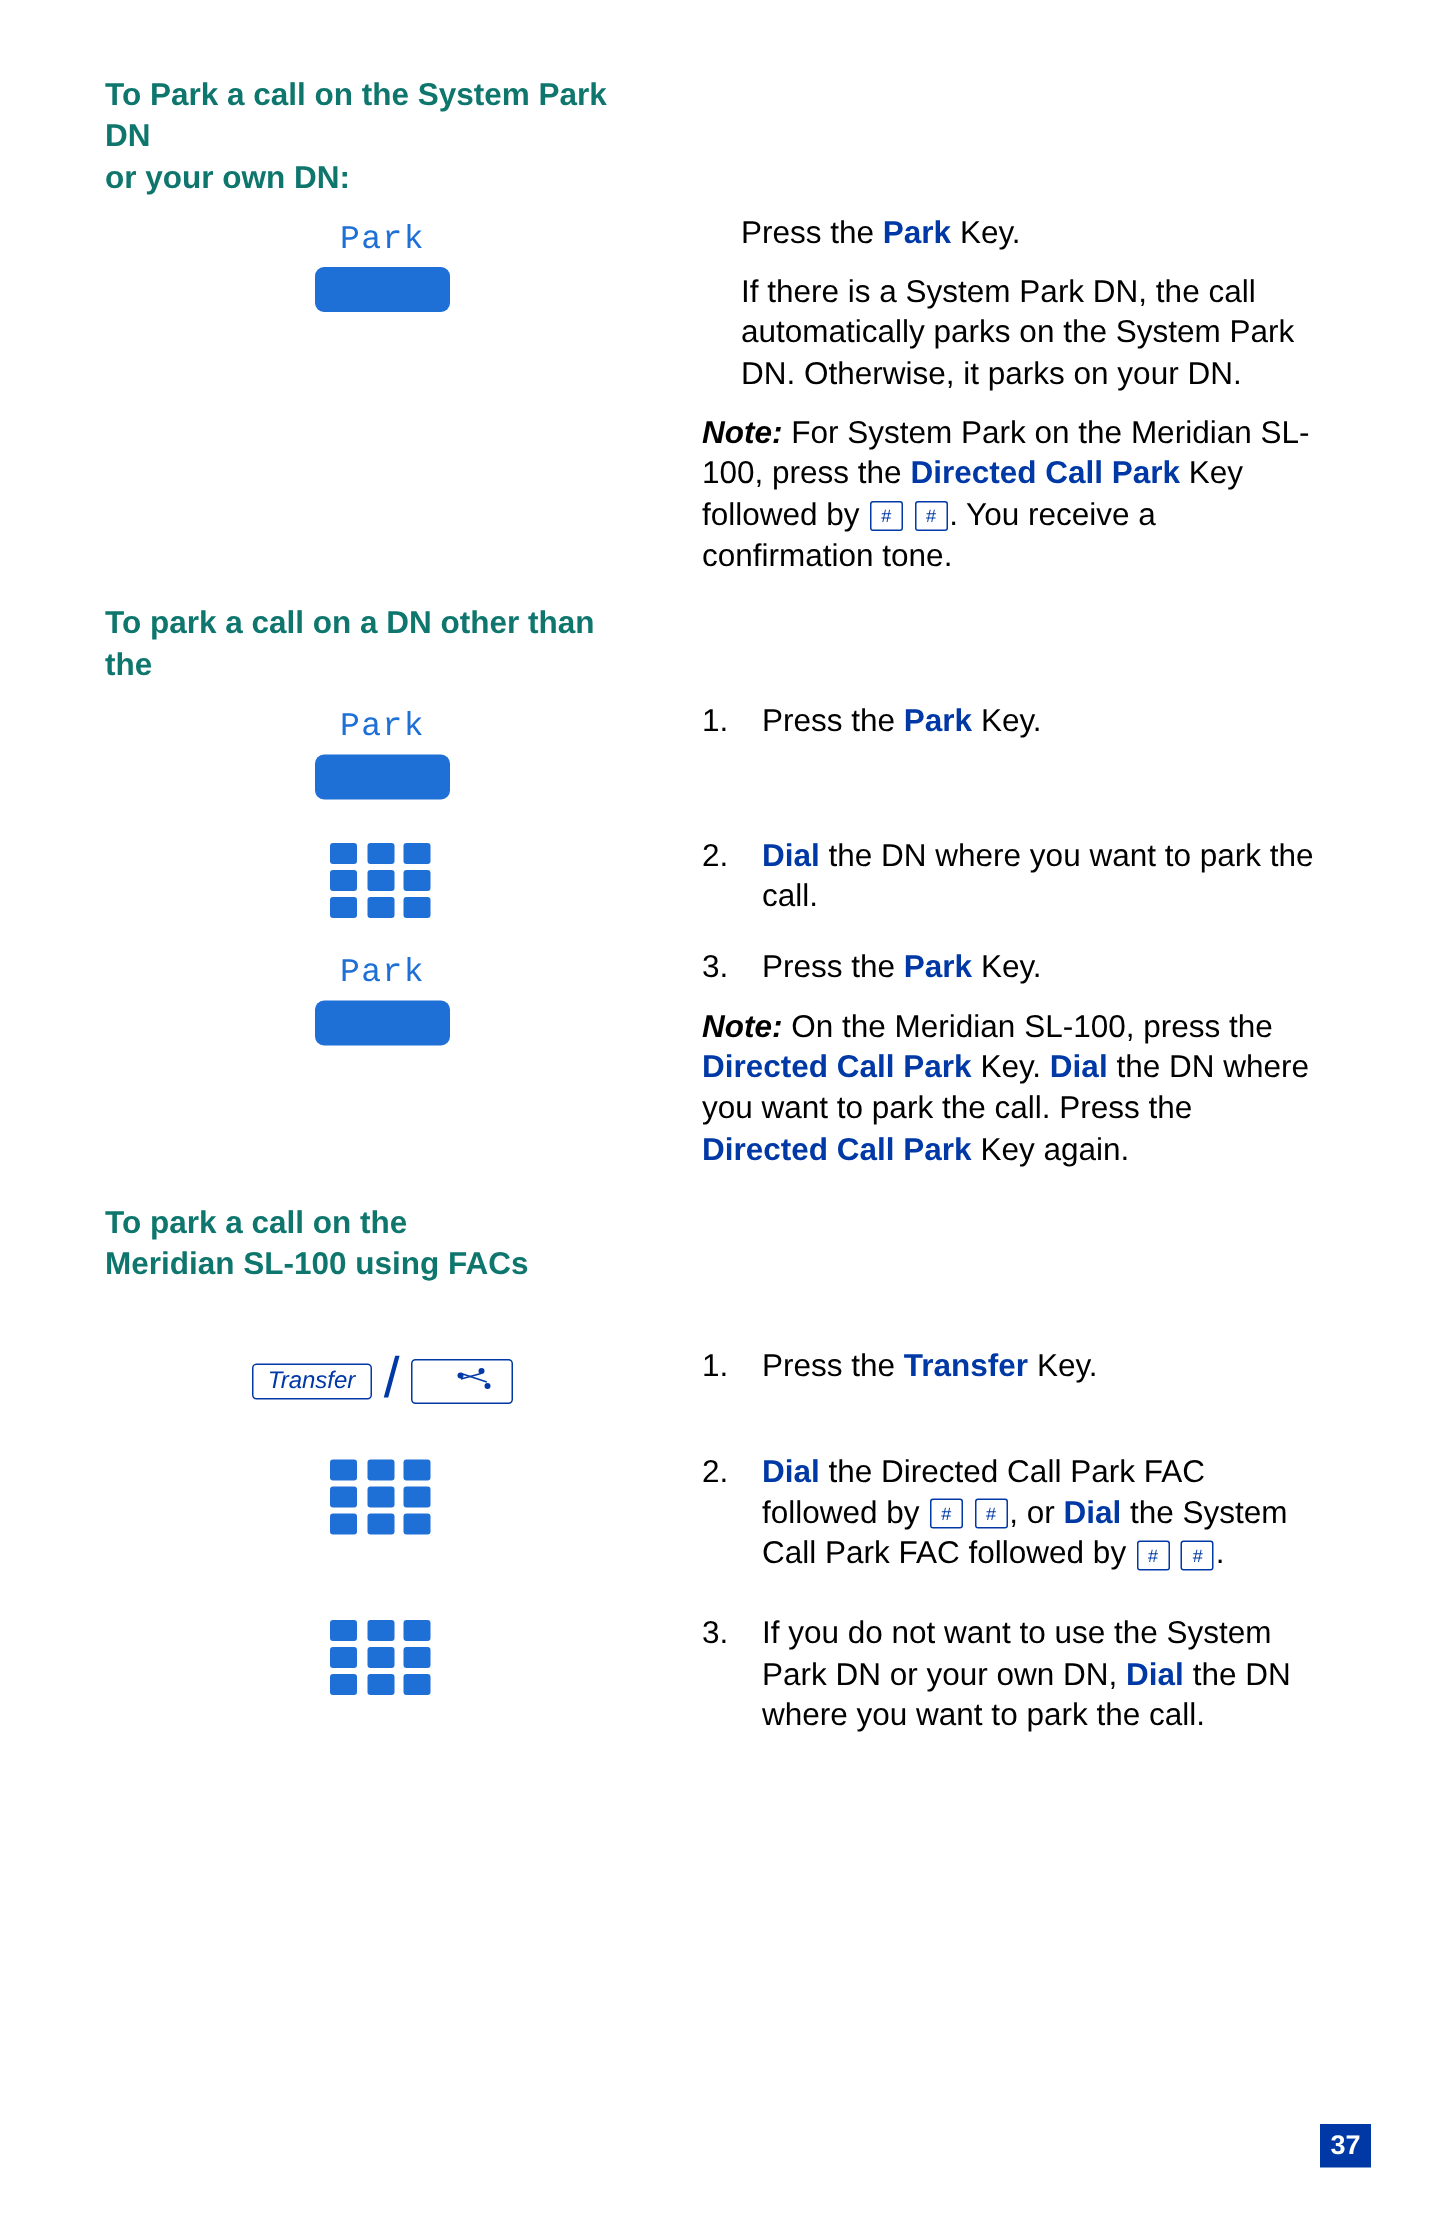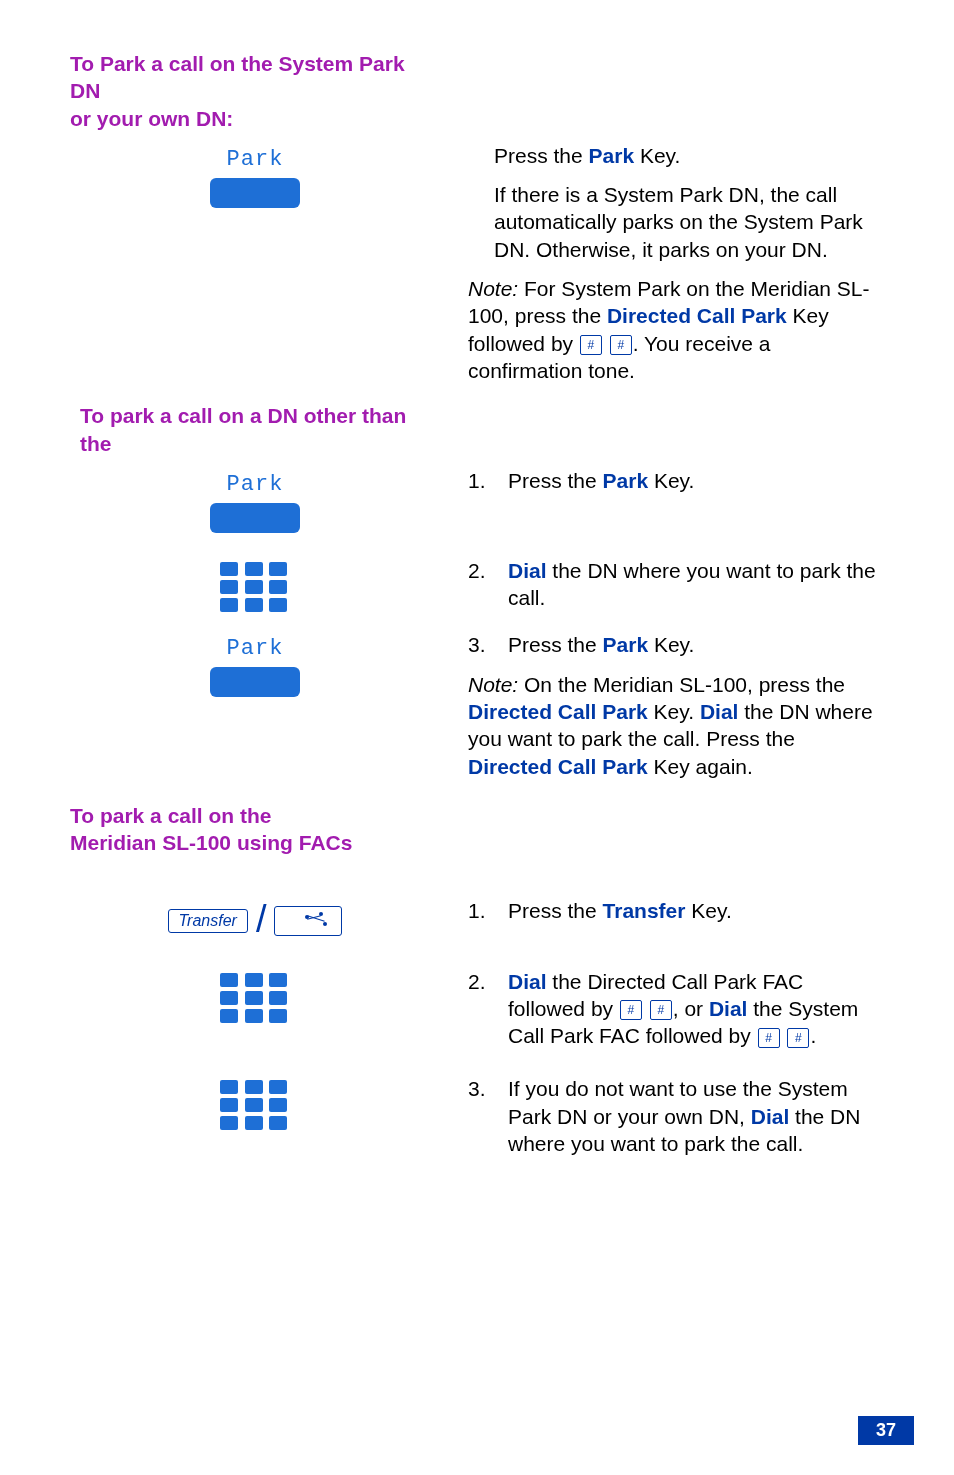--- a/index.html
+++ b/index.html
@@ -35,21 +35,21 @@
     top: 0;
     right: 0;
     height: 50px;
     line-height: 50px;
     color: #fff;
     font-weight: bold;
     font-size: 22px;
     padding-right: 10px;
   }
   .section-heading {
-    color: #a21caf;
+    color: #0f766e;
     font-weight: bold;
     font-size: 21px;
     line-height: 1.3;
     margin: 20px 0 10px 0;
     max-width: 360px;
   }
   .row {
     display: flex;
     flex-direction: row;
     align-items: flex-start;
@@ -106,21 +106,21 @@
   }
   .step .num {
     width: 26px;
     flex: 0 0 26px;
   }
   .highlight {
     color: #0039a6;
     font-weight: bold;
   }
   .bolditalic {
-    font-weight: normal;
+    font-weight: bold;
     font-style: italic;
   }
   .hashkey {
     display: inline-block;
     width: 20px;
     height: 18px;
     border: 1px solid #0039a6;
     color: #0039a6;
     font-size: 12px;
     line-height: 18px;
@@ -170,21 +170,21 @@
     border-radius: 50%;
   }
   .page-number {
     position: absolute;
     bottom: 30px;
     right: 40px;
     background: #0039a6;
     color: #fff;
     font-weight: bold;
     font-size: 18px;
-    padding: 4px 18px;
+    padding: 4px 7px;
   }
   .spacer { height: 20px; }
 </style>
 </head>
 <body>
 
 <div class="page">
 
 
   <div class="section-heading">
@@ -204,21 +204,21 @@
         <span>Press the </span><span class="highlight">Park</span><span> Key.</span>
       </div>
       <div style="height:12px;"></div>
       <div style="margin-left:26px;">If there is a System Park DN, the call automatically parks on the System Park DN. Otherwise, it parks on your DN.</div>
       <div class="note-block">
         <span class="bolditalic">Note:</span><span> For System Park on the Meridian SL-100, press the </span><span class="highlight">Directed Call Park</span><span> Key followed by </span><span class="hashkey">#</span> <span class="hashkey">#</span><span>. You receive a confirmation tone.</span>
       </div>
     </div>
   </div>
 
-  <div class="section-heading" style="margin-top:18px;margin-left:10px;">
+  <div class="section-heading" style="margin-top:18px;">
     <span>To park a call on a DN other than the</span><br>
   </div>
 
   <div class="row">
     <div class="left-col">
       <div class="softkey">
         <div class="softkey-label">Park</div>
         <div class="softkey-btn"></div>
       </div>
     </div>

